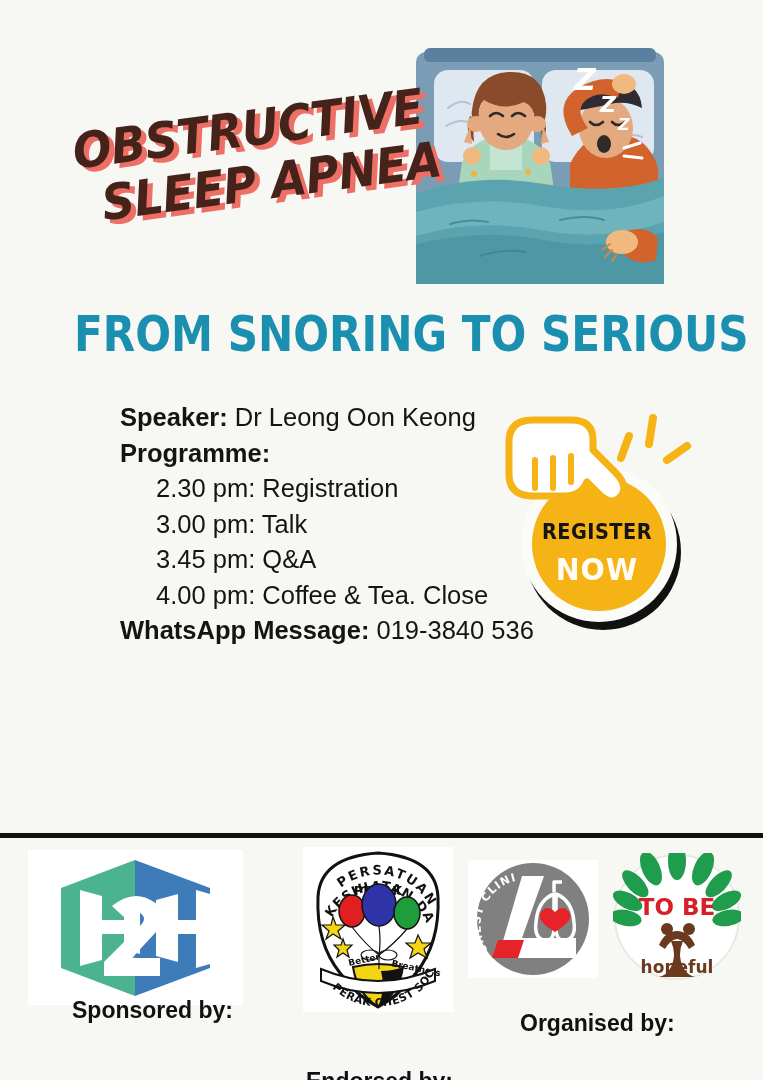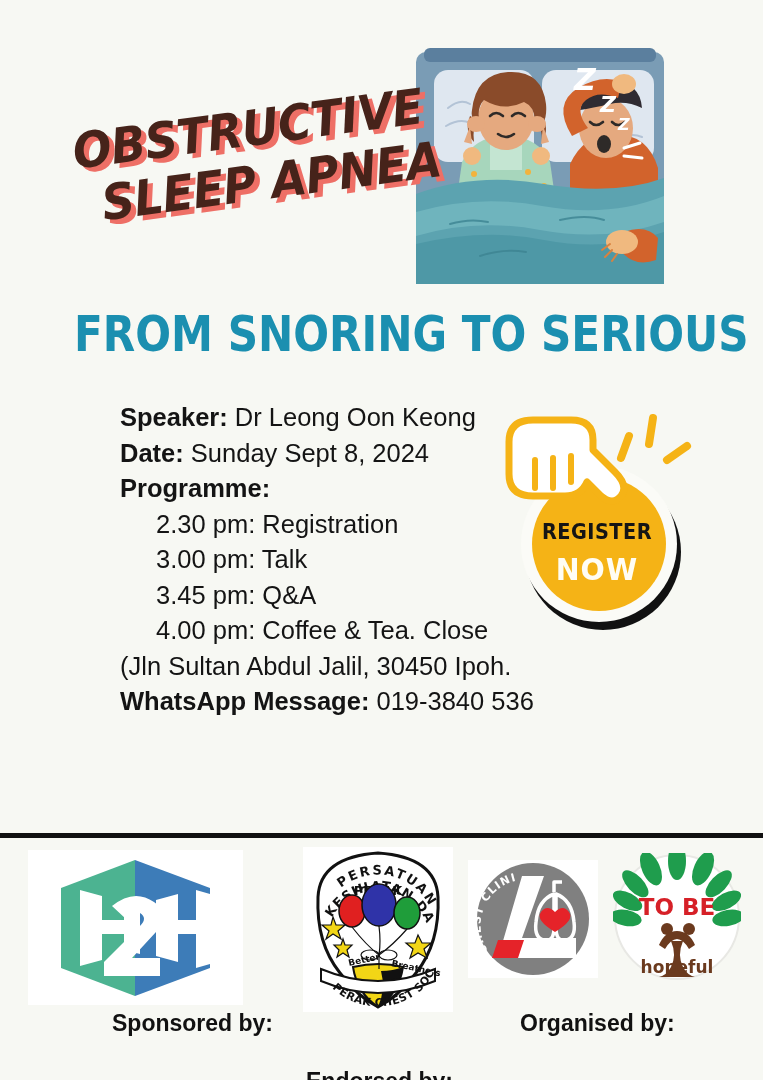--- a/index.html
+++ b/index.html
@@ -79,21 +79,21 @@
   
   .footer{position:absolute;left:0;top:845px;width:763px;height:235px;}
   .logo-box{position:absolute;background:#fff;}
   .cap{
     position:absolute;font-weight:bold;font-size:23px;color:#111;
     white-space:nowrap;
   }
 
   
   #h2h-box{left:28px;top:5px;width:215px;height:155px;}
-  #h2h-cap{left:72px;top:165px;margin-left:40px;}
+  #h2h-cap{left:72px;top:152px;}
   
   #perak-box{left:303px;top:2px;width:150px;height:165px;}
   
   #clinic-box{left:468px;top:15px;width:130px;height:118px;}
   
   #hopeful-box{left:613px;top:8px;width:128px;height:128px;background:transparent;}
   #org-cap{left:520px;top:1010px;}
   #end-cap{left:306px;top:1068px;}
   .footer svg{display:block;width:100%;height:100%;}
 </style>
@@ -194,27 +194,25 @@
 
   <div class="title-wrap">
     <div class="title-line l1">OBSTRUCTIVE</div>
     <div class="title-line l2">SLEEP APNEA</div>
   </div>
 
   <div class="subtitle">FROM SNORING TO SERIOUS</div>
 
   <div class="details">
     <div class="row"><b>Speaker:</b><span> Dr Leong Oon Keong</span></div>
-    <div class="row"><b>Date:</b><span> Sunday Sept 8, 2024</span></div>
     <div class="row"><b>Programme:</b></div>
     <div class="row indent">2.30 pm: Registration</div>
     <div class="row indent">3.00 pm: Talk</div>
     <div class="row indent">3.45 pm: Q&amp;A</div>
     <div class="row indent">4.00 pm: Coffee &amp; Tea. Close</div>
-    <div class="row">(Jln Sultan Abdul Jalil, 30450 Ipoh.</div>
     <div class="row"><b>WhatsApp Message:</b><span> 019-3840 536</span></div>
   </div>
 
   <div class="register">
     <svg viewBox="0 0 220 235" xmlns="http://www.w3.org/2000/svg">
 
       <circle cx="116" cy="152" r="78" fill="#111111"></circle>
 
       <circle cx="112" cy="144" r="78" fill="#fbfbf7"></circle>
 

